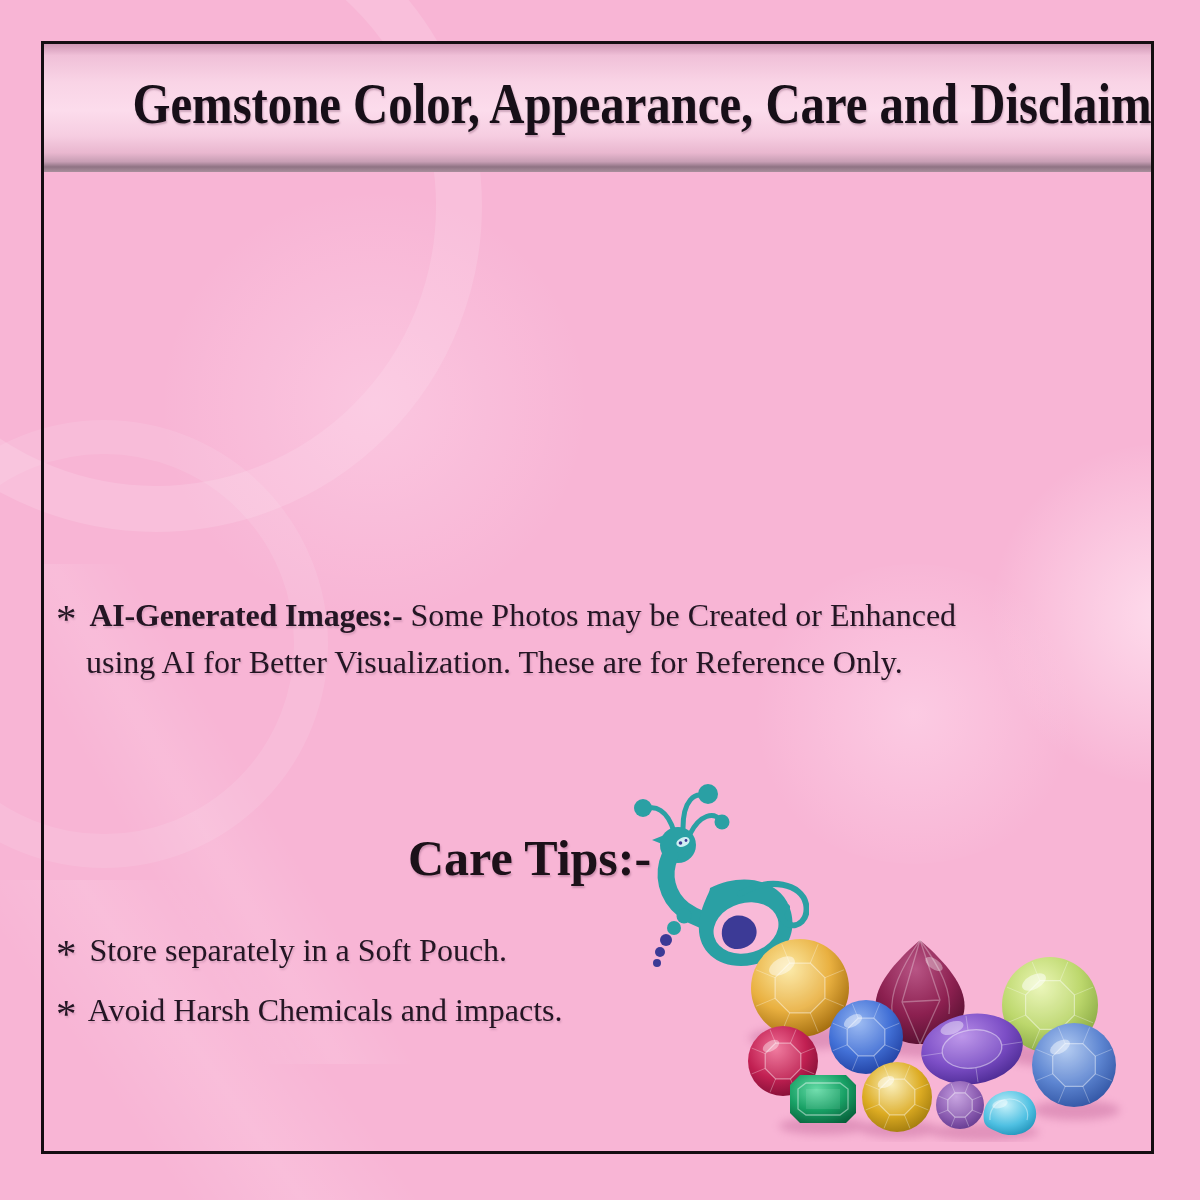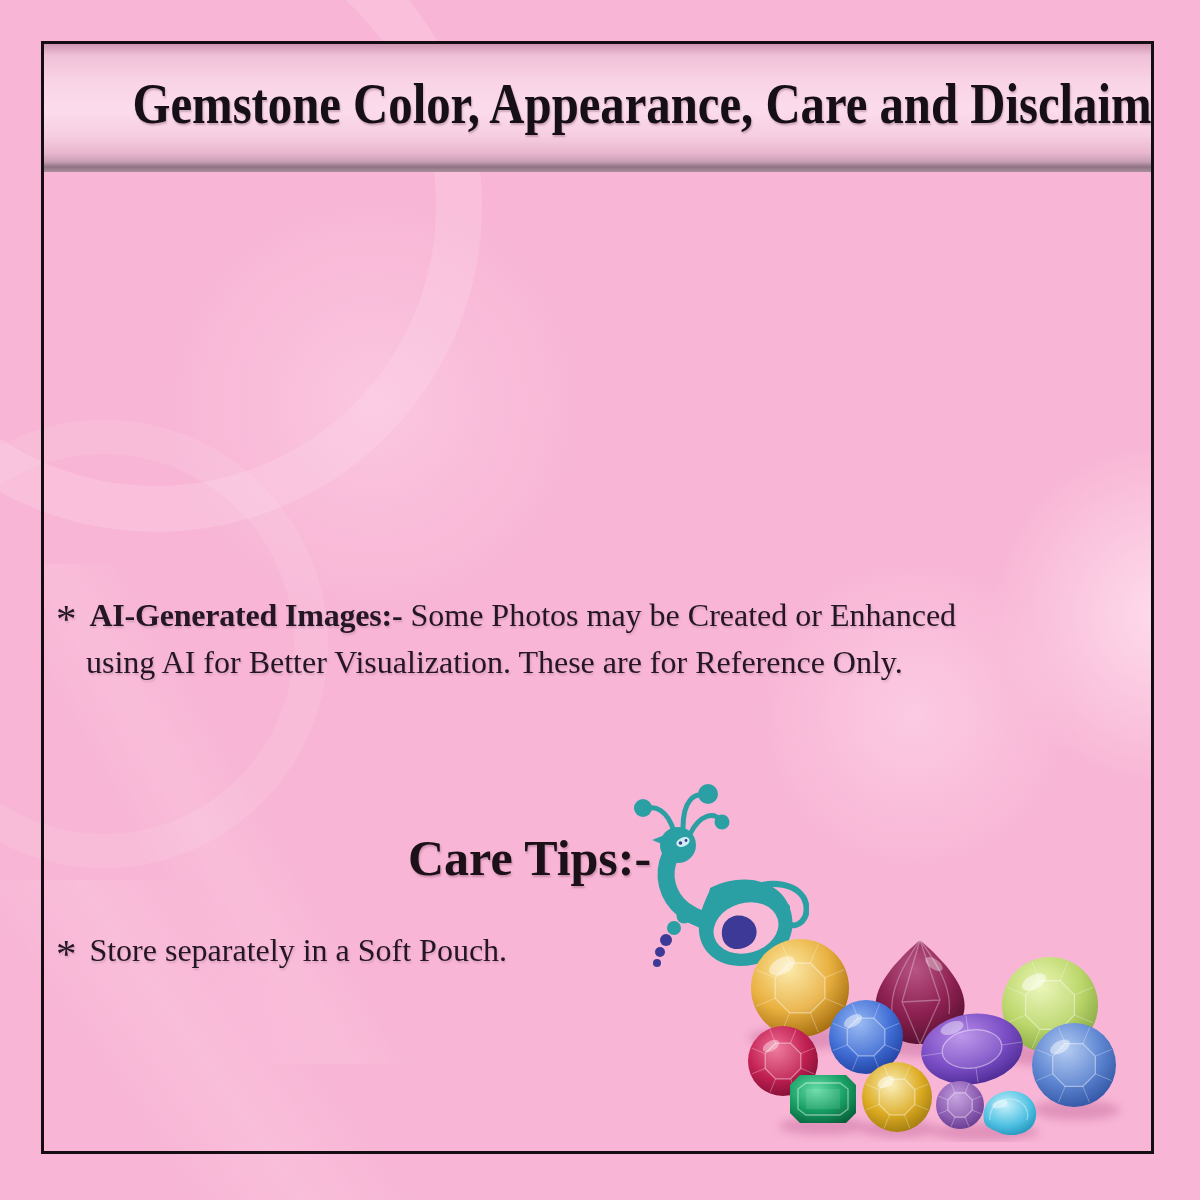--- a/index.html
+++ b/index.html
@@ -98,20 +98,21 @@
         <path d="M116,128 C146,110 178,118 182,138 C185,153 174,163 164,158 C156,154 156,144 163,141" stroke="#2aa0a4" stroke-width="6" fill="none" stroke-linecap="round"></path>
         <circle cx="60" cy="150" r="7.5" fill="#2aa0a4"></circle>
         <circle cx="50" cy="162" r="7" fill="#2aa0a4"></circle>
         <circle cx="42" cy="174" r="6" fill="#3c3a96"></circle>
         <circle cx="36" cy="186" r="5" fill="#3c3a96"></circle>
         <circle cx="33" cy="197" r="4" fill="#3c3a96"></circle>
       </svg>
     </div>
 
     <p class="tip t1"><span class="star">*</span> <span class="txt">Store separately in a Soft Pouch.</span></p>
+    <p class="tip t2"><span class="star">*</span> <span class="txt">Avoid Harsh Chemicals and impacts.</span></p>
 
     <svg class="gems" width="450" height="262" viewBox="0 0 450 262">
       <defs>
         <filter id="soft" x="-40%" y="-40%" width="180%" height="180%">
             <feGaussianBlur stdDeviation="4"></feGaussianBlur>
           </filter>
         <radialGradient id="gCitr" cx="38%" cy="30%" r="78%">
             <stop offset="0" stop-color="#fce9a2"></stop>
             <stop offset="0.55" stop-color="#e9b040"></stop>
             <stop offset="1" stop-color="#9a6408"></stop>

